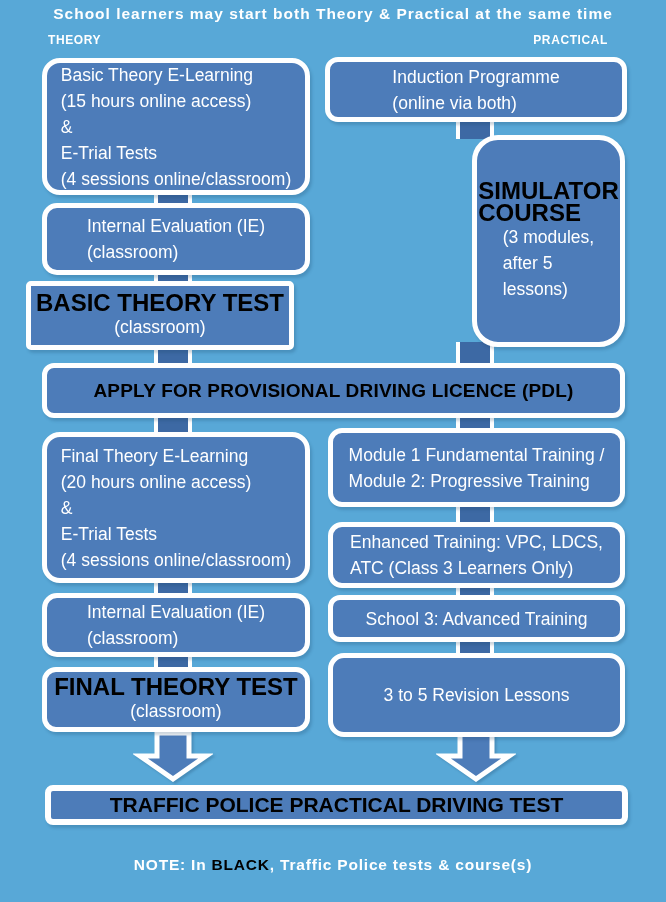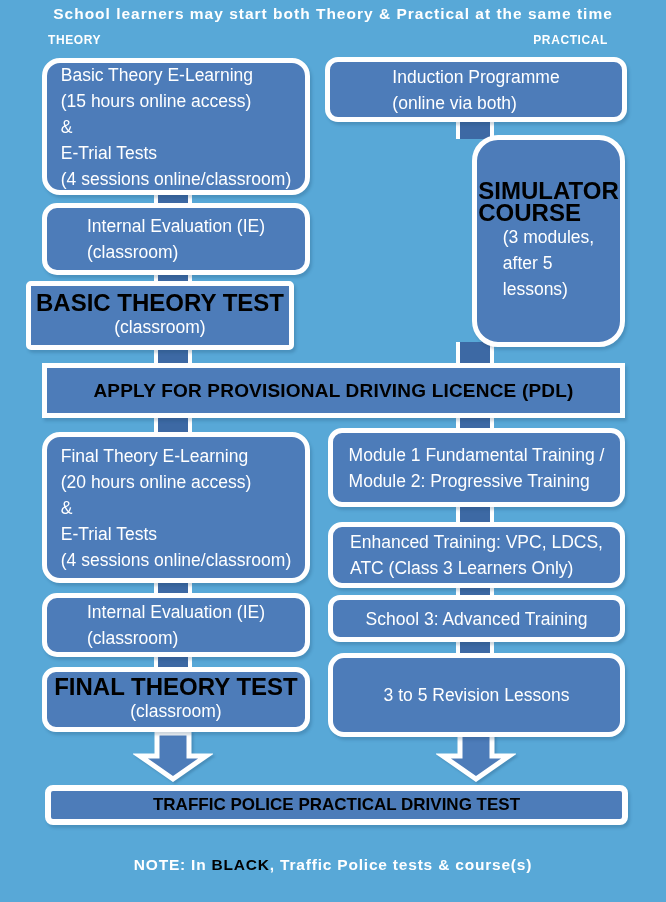--- a/index.html
+++ b/index.html
@@ -92,21 +92,21 @@
 
 
   <div class="node" style="left:472px;top:135px;width:153px;height:212px;border-radius:26px">
     <div class="t-dark pre">SIMULATOR
 COURSE</div>
     <div class="t-light pre">(3 modules,
 after 5
 lessons)</div>
   </div>
 
-  <div class="node" style="left:42px;top:363px;width:583px;height:55px;border-radius:0">
+  <div class="node" style="left:42px;top:363px;width:583px;height:55px;border-radius:12px">
     <div class="t-dark t-big">APPLY FOR PROVISIONAL DRIVING LICENCE (PDL)</div>
   </div>
 
   <div class="node" style="left:42px;top:432px;width:268px;height:151px;border-radius:18px">
     <div class="t-light pre">Final Theory E-Learning
 (20 hours online access)
 &amp;
 E-Trial Tests
 (4 sessions online/classroom)</div>
   </div>
@@ -140,20 +140,20 @@
   </div>
 
   <svg class="arrow" style="left:133px;top:730px" width="80" height="52" viewBox="0 0 80 52">
     <polygon points="24,3 56,3 56,26 73,26 40,49 7,26 24,26" fill="#4d7cb9" stroke="#ffffff" stroke-width="5" stroke-linejoin="miter"></polygon>
   </svg>
   <svg class="arrow" style="left:436px;top:730px" width="80" height="52" viewBox="0 0 80 52">
     <polygon points="24,3 56,3 56,26 73,26 40,49 7,26 24,26" fill="#4d7cb9" stroke="#ffffff" stroke-width="5" stroke-linejoin="miter"></polygon>
   </svg>
 
   <div class="node" style="left:45px;top:785px;width:583px;height:40px;border-radius:8px;border-width:6px">
-    <div class="t-dark" style="font-size:17px;line-height:20px">TRAFFIC POLICE PRACTICAL DRIVING TEST</div>
+    <div class="t-dark" style="font-size:21px;line-height:20px">TRAFFIC POLICE PRACTICAL DRIVING TEST</div>
   </div>
 
   <div class="note">
     <span>NOTE: In </span><span class="black">BLACK</span><span>, Traffic Police tests &amp; course(s)</span>
   </div>
 
 </div>
 
 </body></html>

